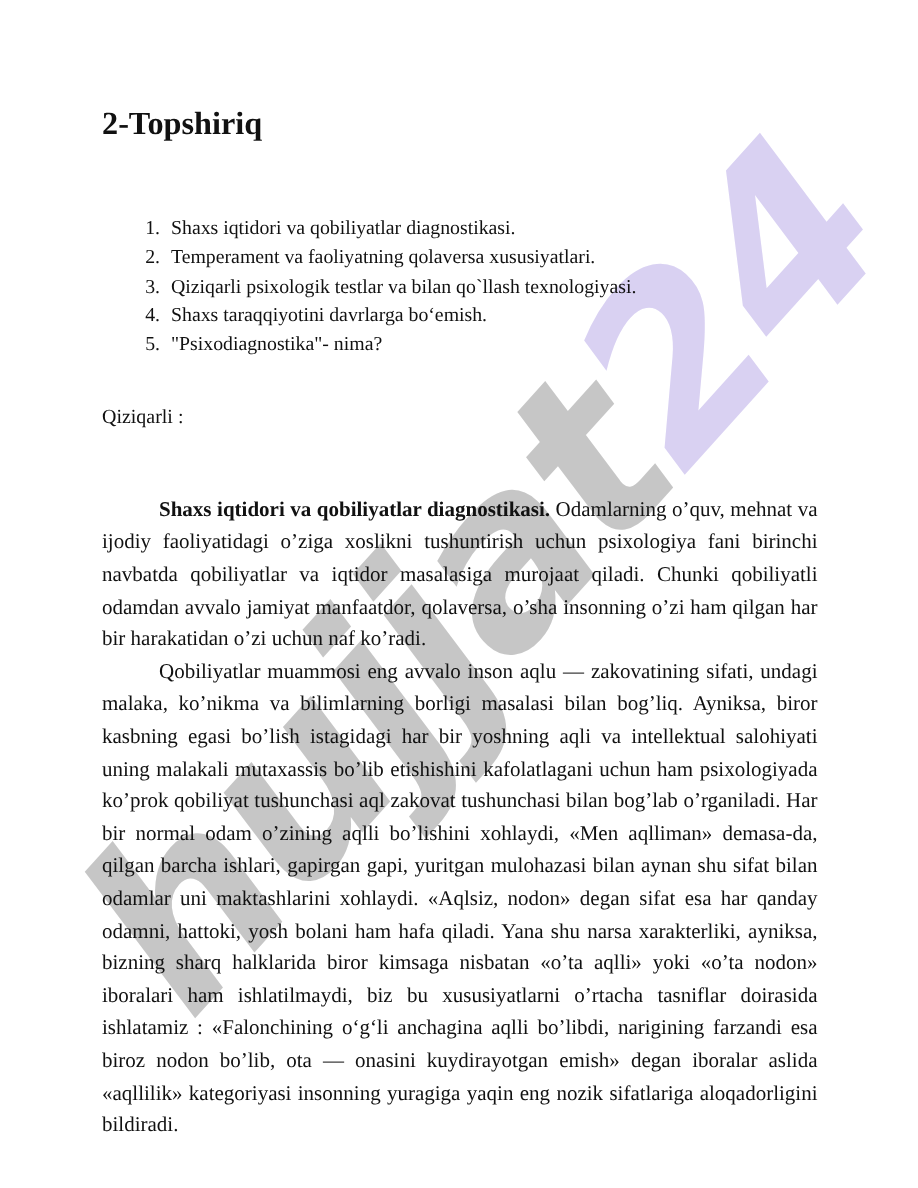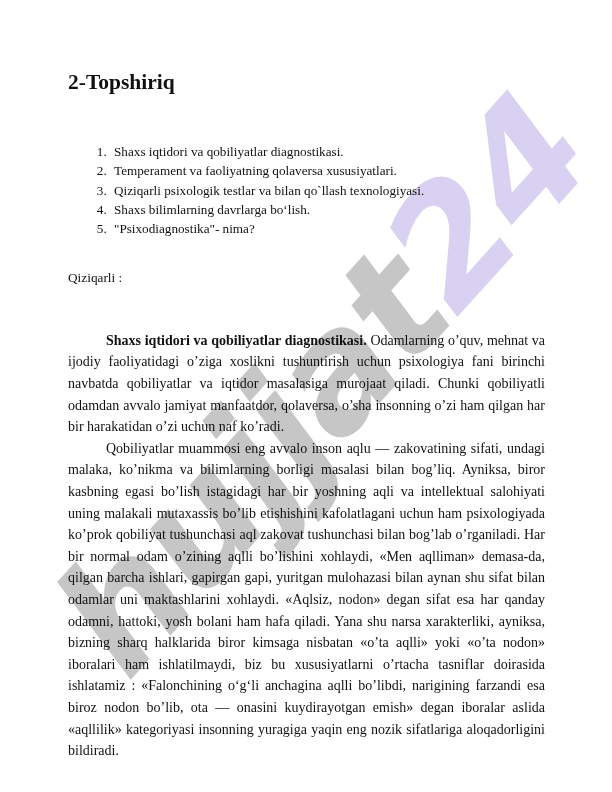--- a/index.html
+++ b/index.html
@@ -82,21 +82,21 @@
   </div>
 
   <div class="content">
 
     <h1 class="doc-title">2-Topshiriq</h1>
 
     <ol class="question-list">
       <li>Shaxs iqtidori va qobiliyatlar diagnostikasi.</li>
       <li>Temperament va faoliyatning qolaversa xususiyatlari.</li>
       <li>Qiziqarli psixologik testlar va bilan qo`llash texnologiyasi.</li>
-      <li>Shaxs bilimlarning davrlarga bo‘lish.</li>
+      <li>Shaxs taraqqiyotini davrlarga bo‘emish.</li>
       <li>"Psixodiagnostika"- nima?</li>
     </ol>
 
     <div class="answers-label">Qiziqarli :</div>
 
     <div class="answers">
       <p class="first"><span class="lead">Shaxs iqtidori va qobiliyatlar diagnostikasi.</span><span> Odamlarning o’quv, mehnat va ijodiy faoliyatidagi o’ziga xoslikni tushuntirish uchun psixologiya fani birinchi navbatda qobiliyatlar va iqtidor masalasiga murojaat qiladi. Chunki qobiliyatli odamdan avvalo jamiyat manfaatdor, qolaversa, o’sha insonning o’zi ham qilgan har bir harakatidan o’zi uchun naf ko’radi.</span></p>
       <p>Qobiliyatlar muammosi eng avvalo inson aqlu — zakovatining sifati, undagi malaka, ko’nikma va bilimlarning borligi masalasi bilan bog’liq. Ayniksa, biror kasbning egasi bo’lish istagidagi har bir yoshning aqli va intellektual salohiyati uning malakali mutaxassis bo’lib etishishini kafolatlagani uchun ham psixologiyada ko’prok qobiliyat tushunchasi aql zakovat tushunchasi bilan bog’lab o’rganiladi. Har bir normal odam o’zining aqlli bo’lishini xohlaydi, «Men aqlliman» demasa-da, qilgan barcha ishlari, gapirgan gapi, yuritgan mulohazasi bilan aynan shu sifat bilan odamlar uni maktashlarini xohlaydi. «Aqlsiz, nodon» degan sifat esa har qanday odamni, hattoki, yosh bolani ham hafa qiladi. Yana shu narsa xarakterliki, ayniksa, bizning sharq halklarida biror kimsaga nisbatan «o’ta aqlli» yoki «o’ta nodon» iboralari ham ishlatilmaydi, biz bu xususiyatlarni o’rtacha tasniflar doirasida ishlatamiz : «Falonchining o‘g‘li anchagina aqlli bo’libdi, narigining farzandi esa biroz nodon bo’lib, ota — onasini kuydirayotgan emish» degan iboralar aslida «aqllilik» kategoriyasi insonning yuragiga yaqin eng nozik sifatlariga aloqadorligini  bildiradi.</p>
     </div>
 

